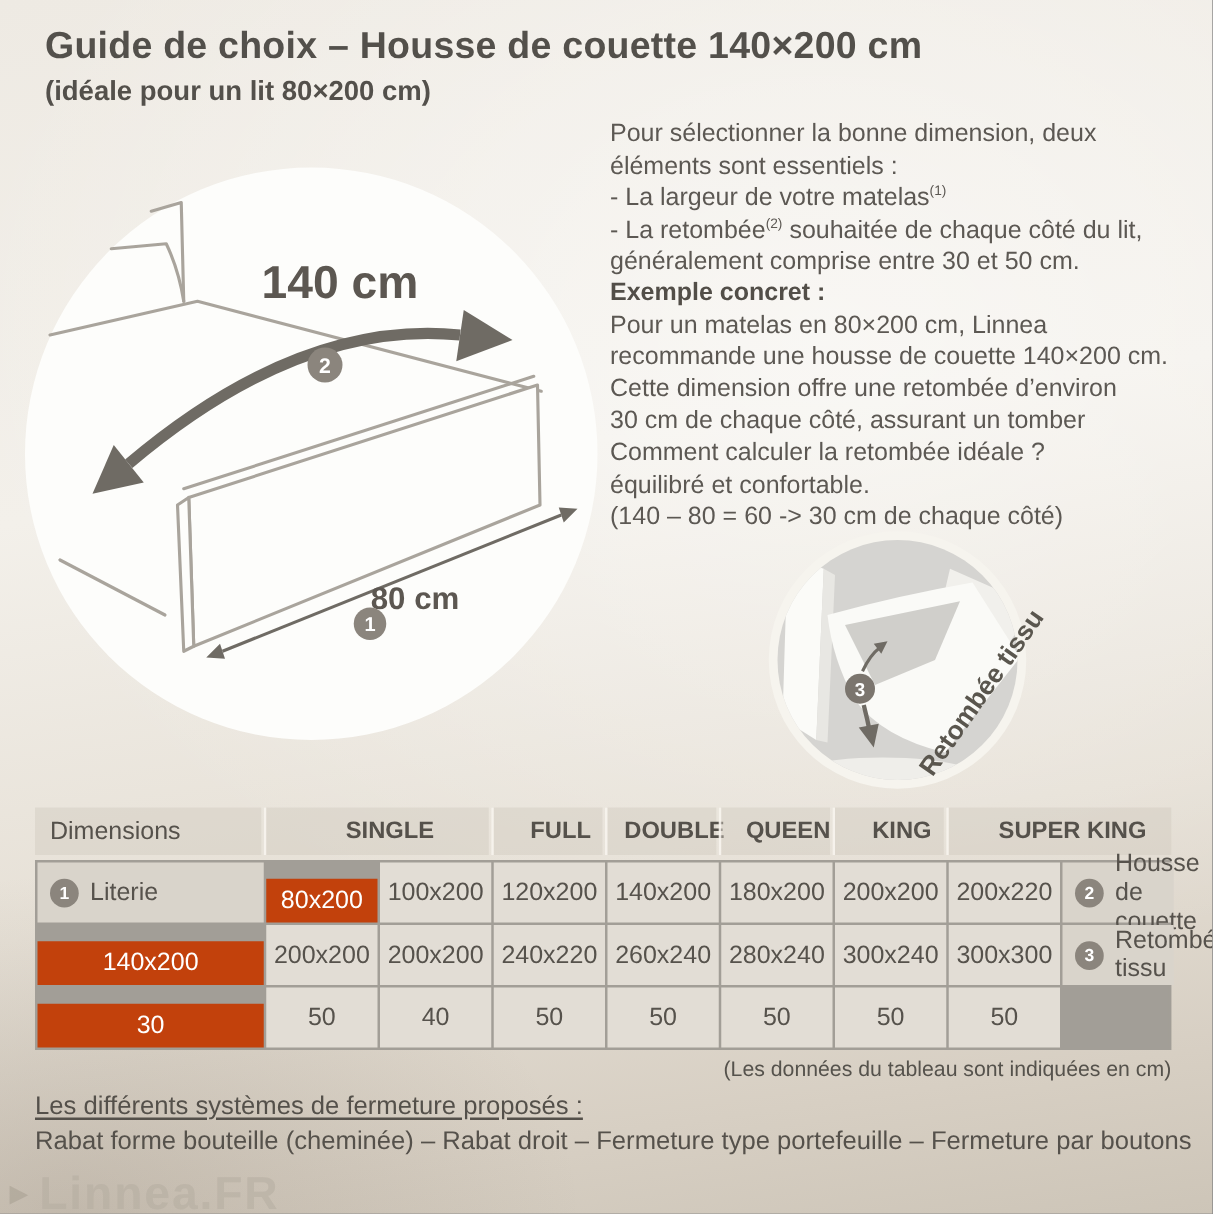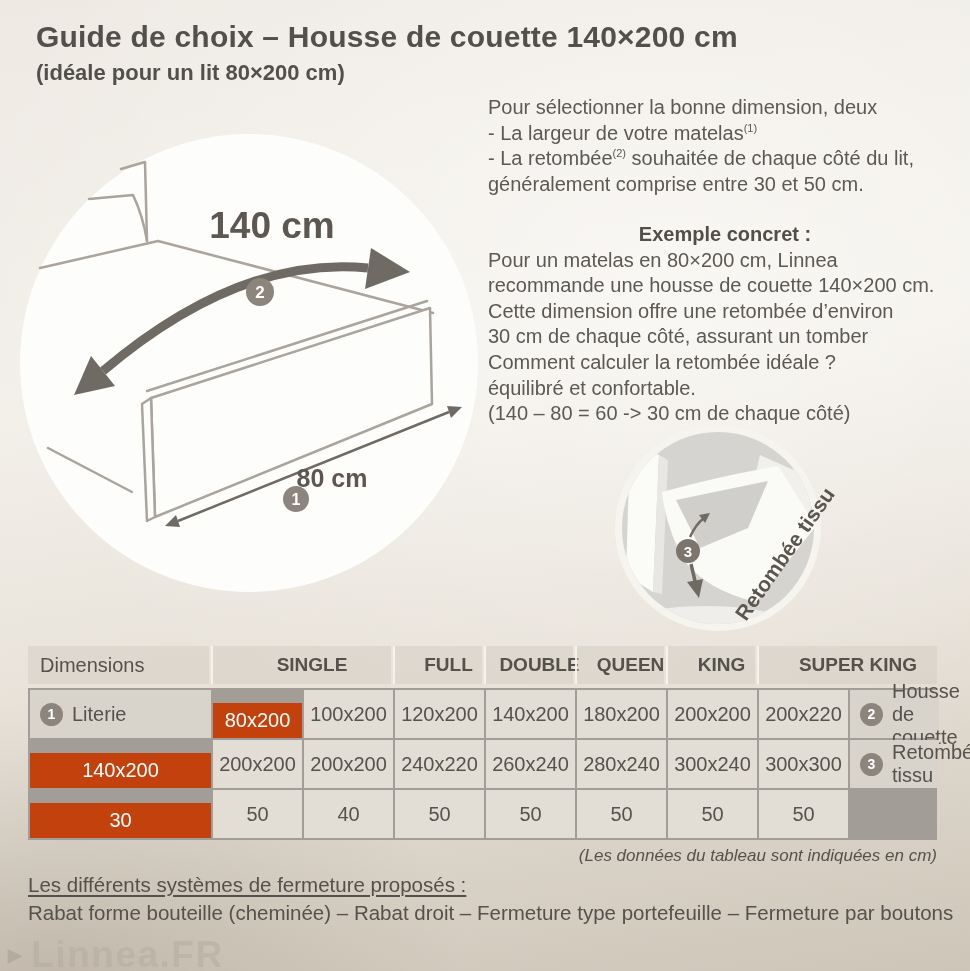--- a/index.html
+++ b/index.html
@@ -12,21 +12,21 @@
       radial-gradient(120% 90% at 68% 28%, rgba(255,255,255,0.50), rgba(255,255,255,0) 60%),
       linear-gradient(172deg, #eeeae3 0%, #f3f0ea 38%, #e6e0d6 68%, #d7cfc3 88%, #cdc5b8 100%);
   }
   .abs { position:absolute; }
   .page-title { left:36px; top:20px; font-size:30px; font-weight:bold; color:#53504b; letter-spacing:0.2px; }
   .page-subtitle { left:36px; top:60px; font-size:22px; font-weight:bold; color:#53504b; }
 
   .textblock { width:474px; font-size:20px; line-height:25.6px; color:#5c5853; }
   .intro { left:488px; top:95px; }
   .example { left:488px; top:222px; }
-  .example .heading { font-weight:bold; color:#524e48;text-align:center; }
+  .example .heading { font-weight:bold; color:#524e48; }
   sup { font-size:0.55em; vertical-align:super; line-height:0; }
 
   svg text { font-family:"Liberation Sans", sans-serif; }
 
   
   .guide-table { left:28px; top:646px; width:909px; }
   .thead {
     display:grid; grid-template-columns:181px 180px 89px 89px 89px 89px 180px;
     gap:2px; height:38px;text-align:right;
   }
@@ -42,21 +42,21 @@
   .td {
     background:#e2ddd5; display:flex; align-items:center; justify-content:center;
     font-size:20px; color:#56524c;
   }
   .td.lbl { background:#d9d4cb; justify-content:flex-start; padding-left:10px; gap:9px; }
   .td.hl  { background:#c2410c; color:#ffffff; font-weight:normal;margin-top:13px; }
   .tbadge {
     width:23px; height:23px; min-width:23px; border-radius:50%; background:#8b857d;
     color:#fff; font-size:14px; font-weight:bold; display:inline-flex; align-items:center; justify-content:center;
   }
-  .table-note { right:33px; top:846px; font-size:17px; font-style:italic; color:#55524c; }
+  .table-note { right:33px; top:846px; font-size:17px; color:#55524c; }
 
   .closures-heading { left:28px; top:873px; font-size:20.5px; color:#54504a; text-decoration:underline; text-underline-offset:3px; }
   .closures-list { left:28px; top:901px; width:930px; font-size:20.5px; color:#55514b; }
 
   .watermark { left:8px; top:934px; font-size:37px; font-weight:bold; letter-spacing:1.5px;
     color:#b5ada1; opacity:0.55; display:flex; align-items:center; gap:8px; }
   .wm-icon { font-size:18px; color:#a79e91; }
 </style>
 </head>
 <body>
@@ -124,20 +124,21 @@
       </g>
       <text x="746" y="622" transform="rotate(-55 746 622)" font-size="21" font-weight="bold" fill="#5a564e">Retombée tissu</text>
     </g>
   </svg>
 
   <div class="abs page-title">Guide de choix – Housse de couette 140×200 cm</div>
   <div class="abs page-subtitle">(idéale pour un lit 80×200 cm)</div>
 
   <div class="abs textblock intro">
     <div>Pour sélectionner la bonne dimension, deux</div>
+    <div>éléments sont essentiels :</div>
     <div>
       <span>- La largeur de votre matelas</span><sup>(1)</sup>
     </div>
     <div>
       <span>- La retombée</span><sup>(2)</sup><span> souhaitée de chaque côté du lit,</span>
     </div>
     <div>généralement comprise entre 30 et 50 cm.</div>
   </div>
 
   <div class="abs textblock example">

